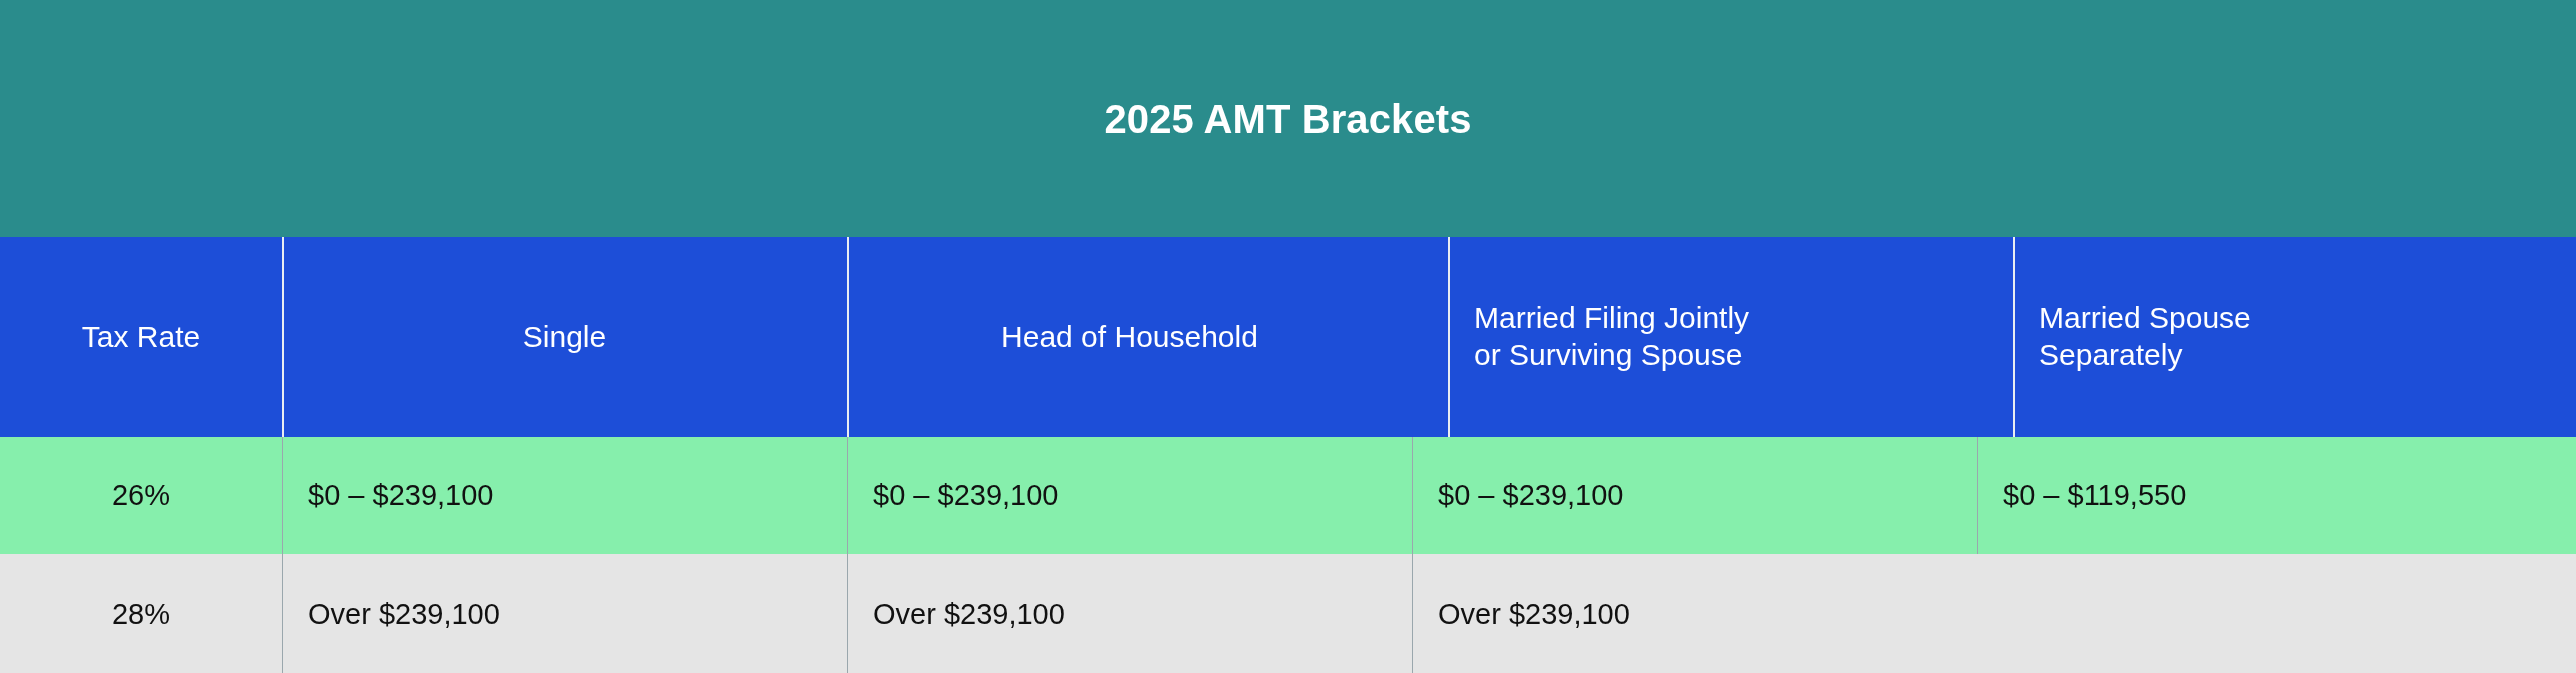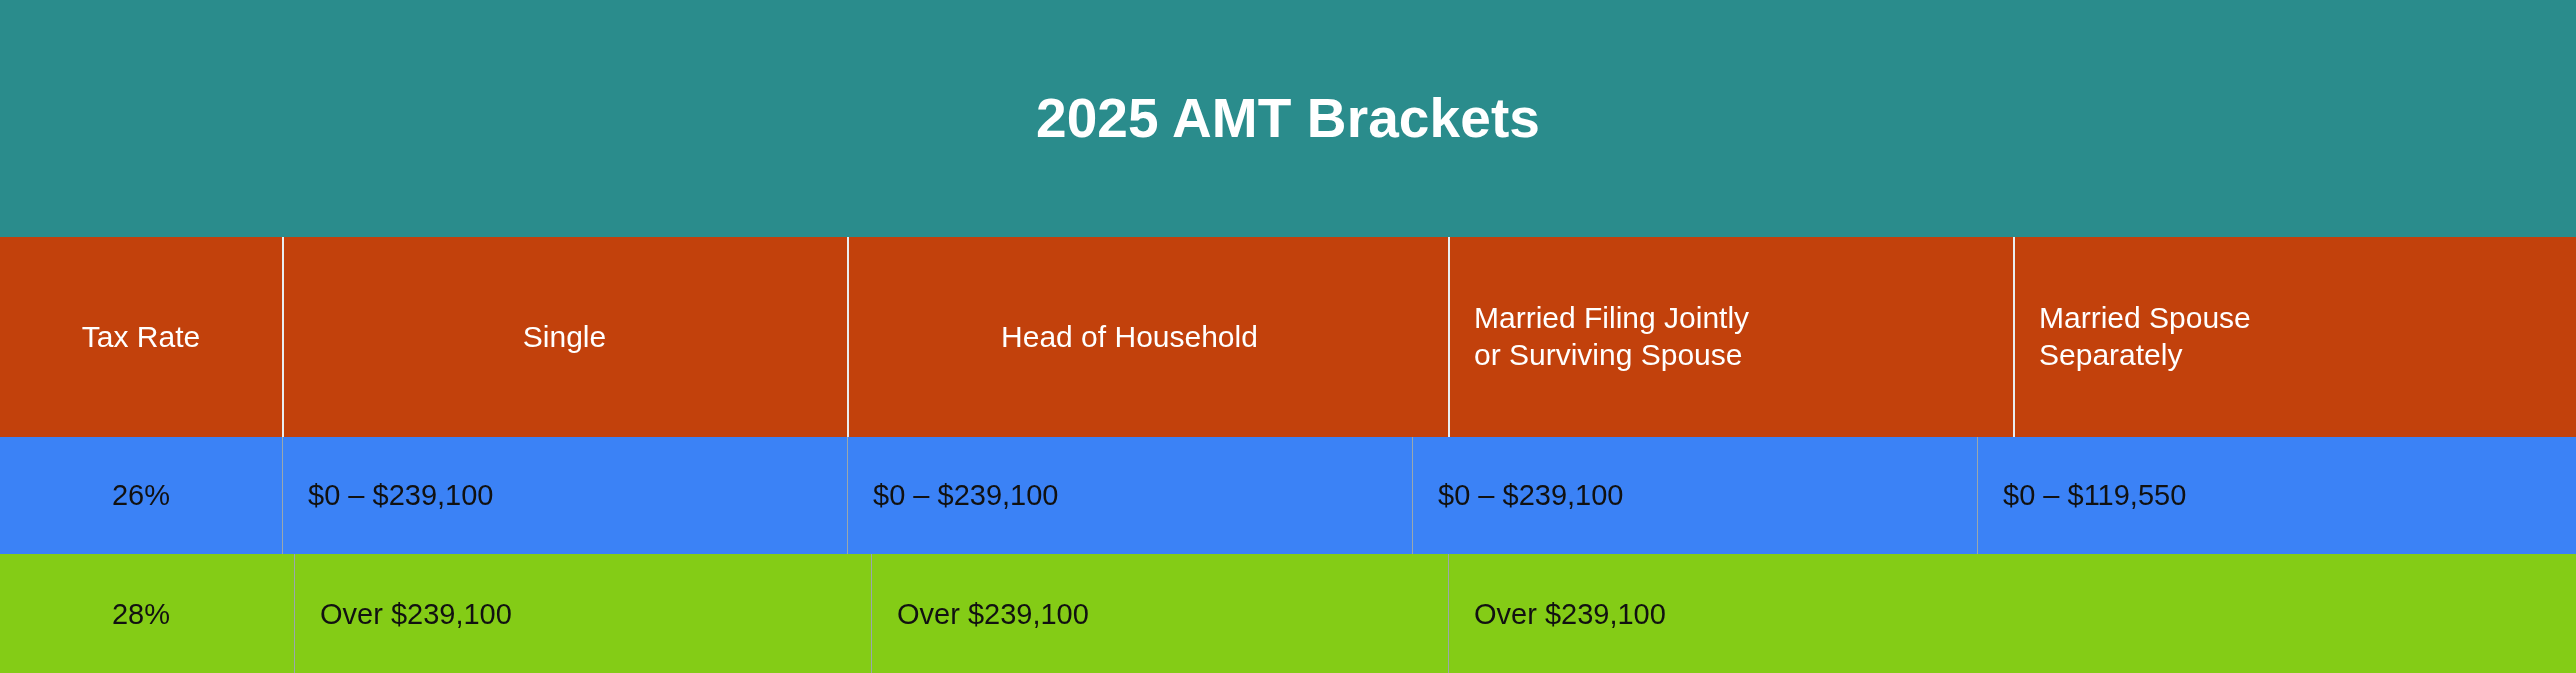--- a/index.html
+++ b/index.html
@@ -27,40 +27,40 @@
   .title-band {
     height: 237px;
     flex: 0 0 237px;
     background: #2a8c8c;
     display: flex;
     align-items: center;
     justify-content: center;
   }
   .title-text {
     color: #ffffff;
-    font-size: 55px;
+    font-size: 40px;
     font-weight: bold;
     letter-spacing: 0.1px;
     line-height: 1.1;
     text-align: center;
   }
 
   
   .grid-row {
     display: grid;
     grid-template-columns: 282px 565px 565px 565px 599px;
     width: 2576px;
     box-sizing: border-box;
   }
 
   
   .header-row {
     flex: 0 0 200px;
     height: 200px;
-    background: #c2410c;
+    background: #1d4ed8;
   }
   .header-cell {
     position: relative;
     display: flex;
     align-items: center;
     box-sizing: border-box;
     color: #ffffff;
     font-size: 30px;
     line-height: 1.23;
     font-weight: normal;
@@ -88,27 +88,26 @@
   .header-cell .hdr-inner {
     white-space: pre-line;
   }
 
   
   .body-row {
     flex: 0 0 117px;
     height: 117px;
   }
   .body-row.row-alt {
-    background: #84cc16;
+    background: #e5e5e5;
     flex: 0 0 120px;
     height: 120px;
-    gap: 12px;
   }
   .body-row.row-plain {
-    background: #3b82f6;
+    background: #86efac;
   }
   .body-cell {
     position: relative;
     display: flex;
     align-items: center;
     box-sizing: border-box;
     color: #111111;
     font-size: 29px;
     line-height: 1.2;
     padding: 0 26px;

